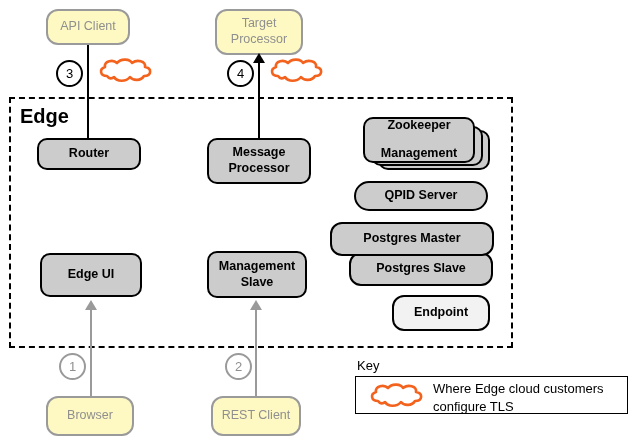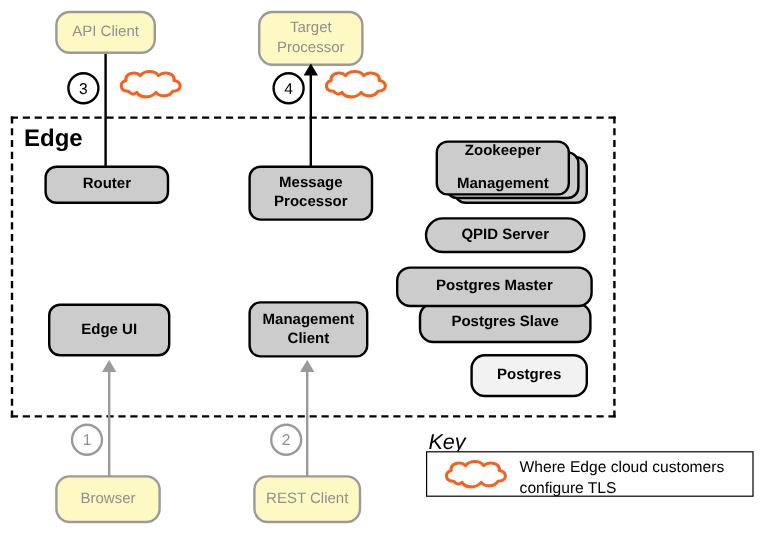--- a/index.html
+++ b/index.html
@@ -128,23 +128,22 @@
 
   
   .cloud {
     position: absolute;
   }
   .cloud svg { display: block; }
 
   
   #key-title {
     position: absolute;
-    font-size: 18px;
-    color: #000000;
-    font-style: italic;
+    font-size: 13px;
+    color: #000000;
   }
   #key-box {
     position: absolute;
     box-sizing: border-box;
     border: 1px solid #000000;
     background: #ffffff;
   }
   #key-text {
     position: absolute;
     font-size: 13px;
@@ -206,21 +205,21 @@
     <span>Message</span>
     <span>Processor</span>
   </div>
 
   <div class="node solid" style="left:40px; top:253px; width:102px; height:44px;">
     <span>Edge UI</span>
   </div>
 
   <div class="node solid" style="left:207px; top:251px; width:100px; height:47px; flex-direction:column;">
     <span>Management</span>
-    <span>Client</span>
+    <span>Slave</span>
   </div>
 
   <div class="node stack-back" style="left:378px; top:130px; width:112px; height:40px;"></div>
   <div class="node stack-back" style="left:371px; top:126px; width:112px; height:40px;"></div>
   <div class="node solid" style="left:363px; top:117px; width:112px; height:46px; flex-direction:column;gap:12px;">
     <span>Zookeeper</span>
     <span>Management</span>
   </div>
 
   <div class="node solid" style="left:349px; top:252px; width:144px; height:34px; border-radius:12px;">
@@ -228,21 +227,21 @@
   </div>
 
   <div class="node solid" style="left:354px; top:181px; width:134px; height:30px; border-radius:15px;">
     <span>QPID Server</span>
   </div>
   <div class="node solid" style="left:330px; top:222px; width:164px; height:34px; border-radius:12px;">
     <span>Postgres Master</span>
   </div>
 
   <div class="node light" style="left:392px; top:295px; width:98px; height:36px;">
-    <span>Postgres</span>
+    <span>Endpoint</span>
   </div>
 
   <div class="arrow-line muted" style="left:90px; top:310px; width:2px; height:88px;"></div>
   <div class="arrow-head up muted" style="left:85px; top:300px;"></div>
   <div class="badge light" style="left:59px; top:353px;">
     <span>1</span>
   </div>
 
   <div class="arrow-line muted" style="left:255px; top:310px; width:2px; height:88px;"></div>
   <div class="arrow-head up muted" style="left:250px; top:300px;"></div>

